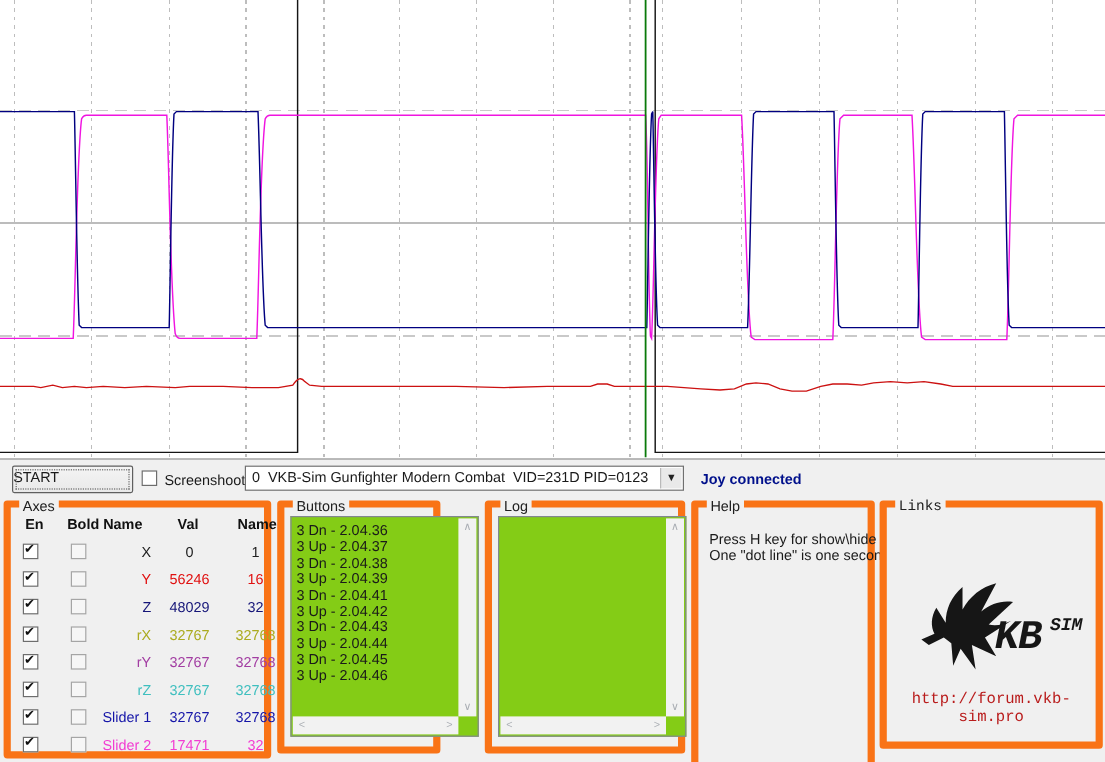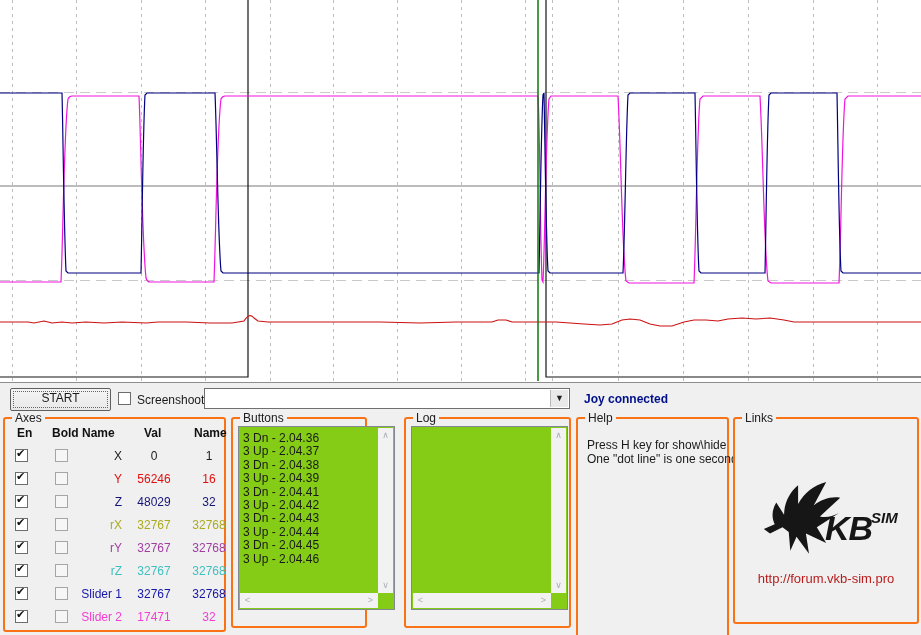--- a/index.html
+++ b/index.html
@@ -3,36 +3,36 @@
 <meta charset="utf-8">
 <style>
   html,body{margin:0;padding:0;background:#d8d8d8;}
   #app{position:relative;width:921px;height:635px;background:#f0f0f0;overflow:hidden;
        font-family:"Liberation Sans",sans-serif;font-size:12px;color:#1a1a1a;}
   
   #scope{position:absolute;left:0;top:0;width:921px;height:382px;background:#ffffff;border-bottom:1px solid #8e8e8e;}
   #scope svg{display:block;}
   
   .btn{position:absolute;left:10px;top:388px;width:99px;height:21px;background:linear-gradient(#f4f4f4,#e9e9e9);
-       border:1px solid #5f5f5f;border-radius:2px;text-align:center;line-height:19px;
+       border:1px solid #5f5f5f;border-radius:2px;line-height:19px;
        outline:1px dotted #666;outline-offset:-4px;cursor:pointer;}
   .cb{display:inline-block;width:13px;height:13px;background:#ffffff;border:1px solid #6d6d6d;
       box-sizing:border-box;position:relative;}
   .cb i{font-style:normal;position:absolute;left:0px;top:-3px;font-size:11px;color:#111;}
   .cb.plain{border-color:#a5a5a5;background:#f6f6f6;}
   #screenshoot-box{position:absolute;left:118px;top:392px;}
   #screenshoot-label{position:absolute;left:137px;top:393px;}
   .combo{position:absolute;left:204px;top:388px;width:366px;height:21px;background:#fff;
          border:1px solid #707070;box-sizing:border-box;cursor:pointer;}
   .combo .txt{position:absolute;left:5px;top:2px;white-space:pre;}
   .combo .arrow-btn{position:absolute;right:1px;top:1px;width:17px;height:17px;background:#e9e9e9;
          border-left:1px solid #b9b9b9;text-align:center;line-height:16px;font-size:9px;color:#222;}
   #status{position:absolute;left:584px;top:392px;font-weight:bold;color:#00108b;}
   
-  .gbox{position:absolute;border:2px solid #f97316;border-radius:3px;background:#f0f0f0;box-sizing:border-box;}
+  .gbox{position:absolute;border:6px solid #f97316;border-radius:3px;background:#f0f0f0;box-sizing:border-box;}
   .gbox>.glabel{position:absolute;left:7px;top:-8px;background:#f0f0f0;padding:0 3px;color:#202020;}
   
   .ax-head{position:absolute;top:7px;font-weight:bold;color:#111;}
   .ax-row{position:absolute;left:0;width:100%;height:16px;}
   .ax-row .en{position:absolute;left:10px;top:0;}
   .ax-row .bd{position:absolute;left:50px;top:0;}
   .ax-name{position:absolute;left:57px;width:60px;text-align:right;top:0;}
   .ax-val{position:absolute;left:120px;width:58px;text-align:center;top:0;}
   .ax-step{position:absolute;left:176px;width:56px;text-align:center;top:0;}
   
@@ -68,20 +68,21 @@
       <path fill="none" stroke-width="1.5" d="M538,0 L538,381" stroke="#0a7a0a"></path>
     </svg>
   </div>
 
   <div class="btn">START</div>
 
   <span class="cb" id="screenshoot-box"></span>
   <span id="screenshoot-label">Screenshoot</span>
 
   <div class="combo">
+    <span class="txt">0  VKB-Sim Gunfighter Modern Combat  VID=231D PID=0123</span>
     <span class="arrow-btn">▼</span>
   </div>
 
   <div id="status">Joy connected</div>
 
   <div class="gbox" style="left:3px;top:417px;width:223px;height:215px;">
     <span class="glabel">Axes</span>
     <span class="ax-head" style="left:12px;">En</span>
     <span class="ax-head" style="left:47px;">Bold</span>
     <span class="ax-head" style="left:77px;">Name</span>
@@ -201,21 +202,21 @@
       </div>
     </div>
   </div>
 
   <div class="gbox" style="left:576px;top:417px;width:153px;height:226px;">
     <span class="glabel">Help</span>
     <div class="help-line" style="top:19px;">Press H key for show\hide</div>
     <div class="help-line" style="top:33px;">One "dot line" is one second</div>
   </div>
 
-  <div class="gbox" style="left:733px;top:417px;width:186px;height:207px;">
+  <div class="gbox" style="left:733px;top:417px;width:186px;height:207px;font-family:Liberation Mono, monospace;">
     <span class="glabel">Links</span>
     <div id="logo">
       <svg width="86" height="92" viewBox="0 0 110 118">
         <path fill="#161616" d="M30,62 L14,70 L6,64 L20,58 C16,50 16,40 22,30 L32,46 C32,32 38,18 50,8 L50,32 C58,18 70,8 86,4 L70,34 C80,26 92,22 104,24 L78,48 C86,50 94,48 102,44 L74,62 L86,82 L60,70 L64,96 L48,74 L40,92 L38,68 Z"></path>
       </svg>
       <span class="logo-kb">KB</span>
       <span class="logo-sim">SIM</span>
     </div>
     <div id="logo-url">http://forum.vkb-sim.pro</div>
   </div>

